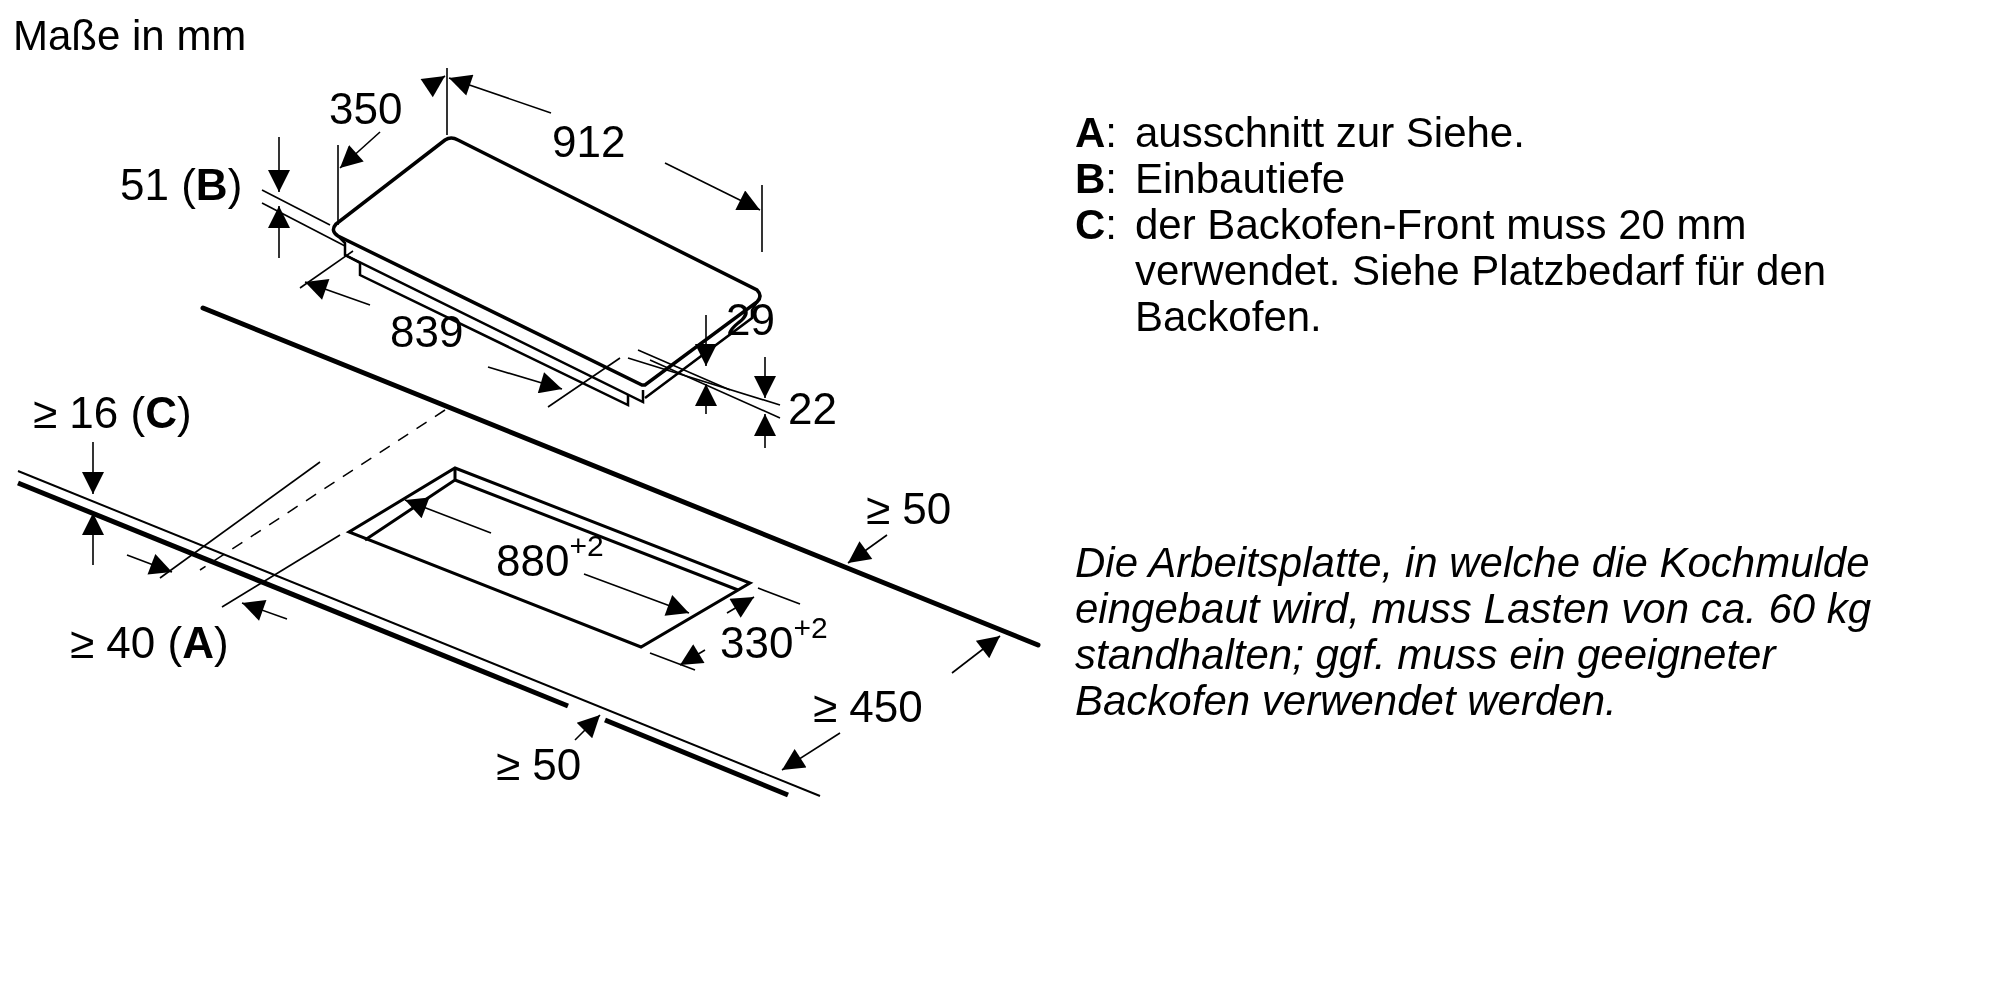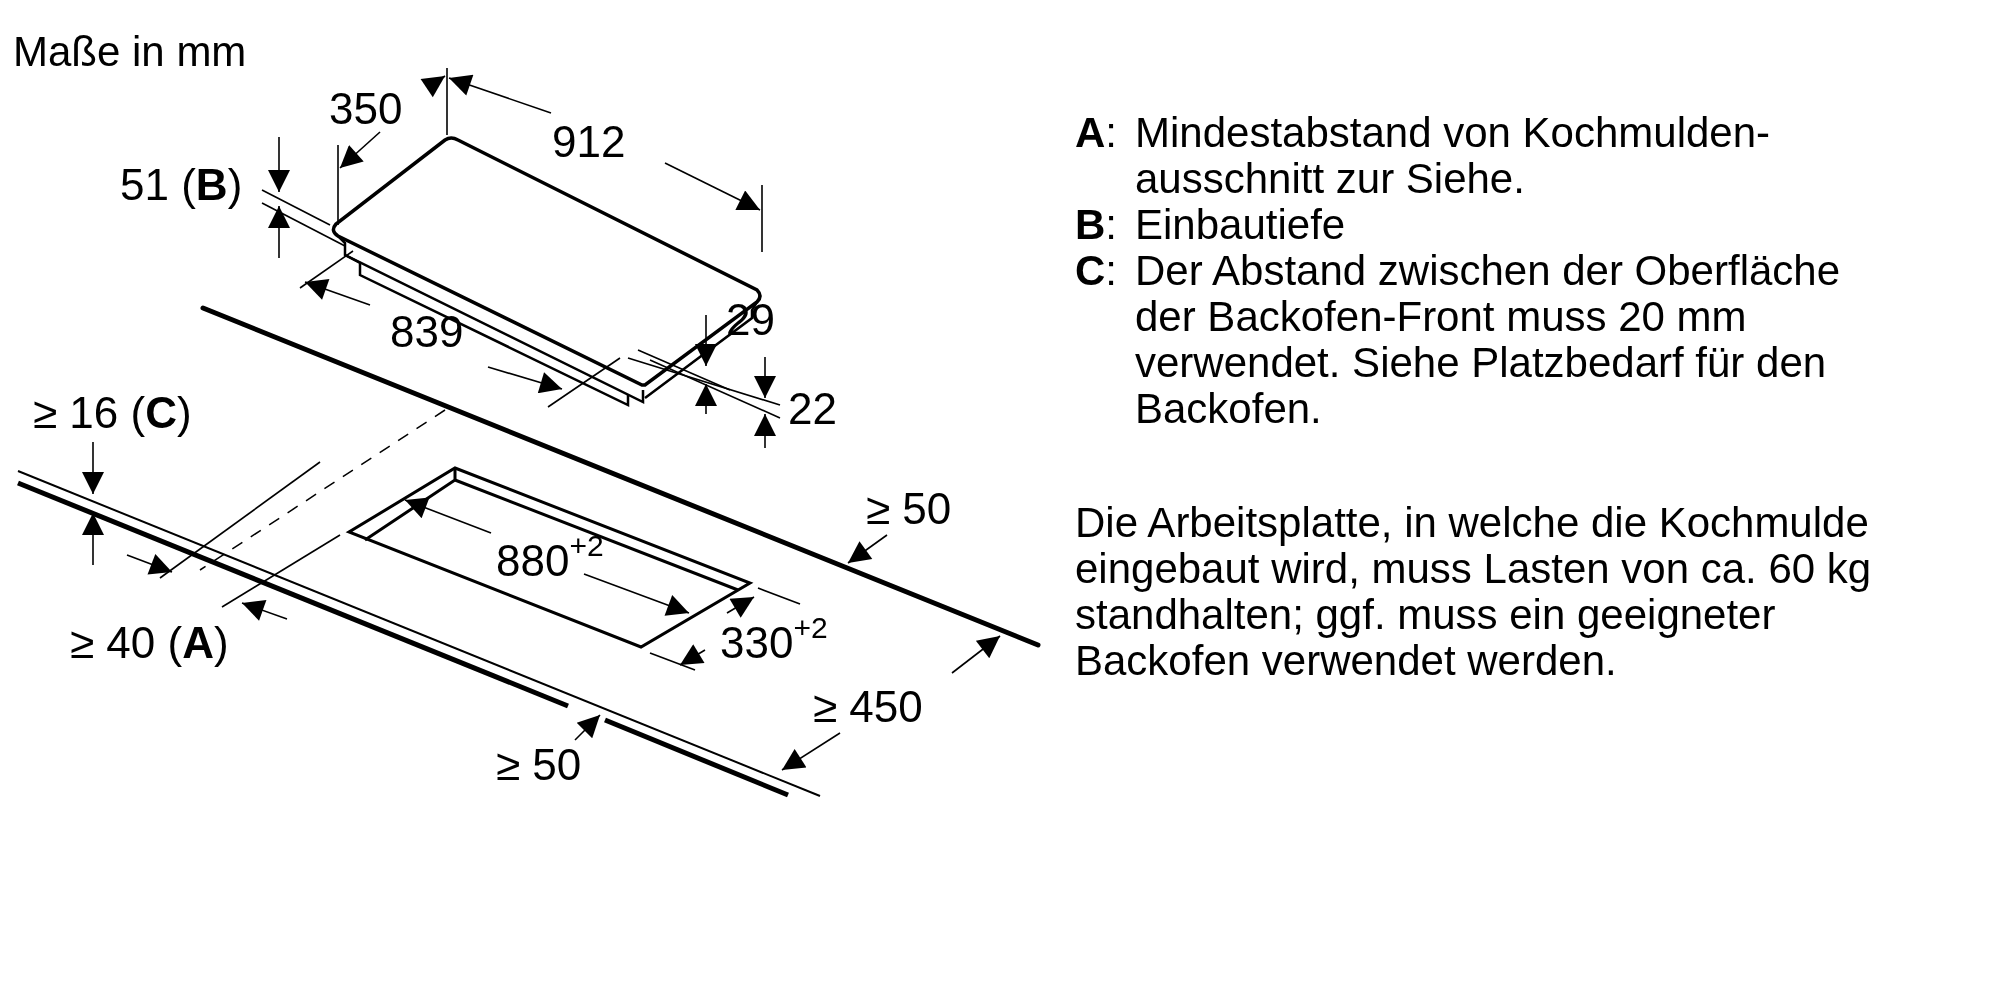--- a/index.html
+++ b/index.html
@@ -1,27 +1,27 @@
 <!DOCTYPE html>
 <html><head>
 <meta charset="utf-8">
 <style>
   html, body { margin: 0; padding: 0; background: #ffffff; }
   body { width: 2000px; height: 1000px; position: relative; overflow: hidden;
          font-family: "Liberation Sans", sans-serif; color: #000; }
   #diagram { position: absolute; left: 0; top: 0; width: 2000px; height: 1000px; }
   .lbl { font-family: "Liberation Sans", sans-serif; font-size: 44px; fill: #000; }
   .sup { font-size: 30px; }
-  .title { position: absolute; left: 13px; top: 8px; font-size: 42px; line-height: 56px; margin-top: 16px; }
+  .title { position: absolute; left: 13px; top: 8px; font-size: 42px; line-height: 56px; }
   .notes { position: absolute; left: 1075px; top: 110px; width: 920px; font-size: 42px; line-height: 46px; }
   .note-row { display: flex; }
   .note-key { font-weight: bold; }
   .note-text { flex: 1; }
   .note-key-wrap { width: 60px; display: flex; flex: 0 0 60px; }
-  .para { position: absolute; left: 1075px; top: 500px; width: 920px; font-size: 42px; line-height: 46px; }
+  .para { position: absolute; left: 1075px; top: 540px; width: 920px; font-size: 42px; line-height: 46px; font-style: italic; }
 </style>
 </head>
 <body>
 
 <div class="title">Maße in mm</div>
 
 <svg id="diagram" viewBox="0 0 2000 1000" xmlns="http://www.w3.org/2000/svg">
   <defs>
     <marker id="arr" viewBox="0 0 10 10" refX="10" refY="5" markerWidth="9" markerHeight="9" orient="auto-start-reverse" markerUnits="userSpaceOnUse">
       <path d="M0,1 L10,5 L0,9 z" fill="#000"></path>
@@ -122,40 +122,38 @@
   <text class="lbl" x="496" y="780">≥ 50</text>
 </svg>
 
 <div class="notes">
   <div class="note-row">
     <div class="note-key-wrap">
         <span class="note-key">A</span>
         <span>:</span>
       </div>
     <div class="note-text">
-      <div>Mindestabstand von Kochmulden-</div>
       <div>ausschnitt zur Siehe.</div>
     </div>
   </div>
   <div class="note-row">
     <div class="note-key-wrap">
         <span class="note-key">B</span>
         <span>:</span>
       </div>
     <div class="note-text">
       <div>Einbautiefe</div>
     </div>
   </div>
   <div class="note-row">
     <div class="note-key-wrap">
         <span class="note-key">C</span>
         <span>:</span>
       </div>
     <div class="note-text">
-      <div>Der Abstand zwischen der Oberfläche</div>
       <div>der Backofen-Front muss 20 mm</div>
       <div>verwendet. Siehe Platzbedarf für den</div>
       <div>Backofen.</div>
     </div>
   </div>
 </div>
 
 <div class="para">
   <div>Die Arbeitsplatte, in welche die Kochmulde</div>
   <div>eingebaut wird, muss Lasten von ca. 60 kg</div>

